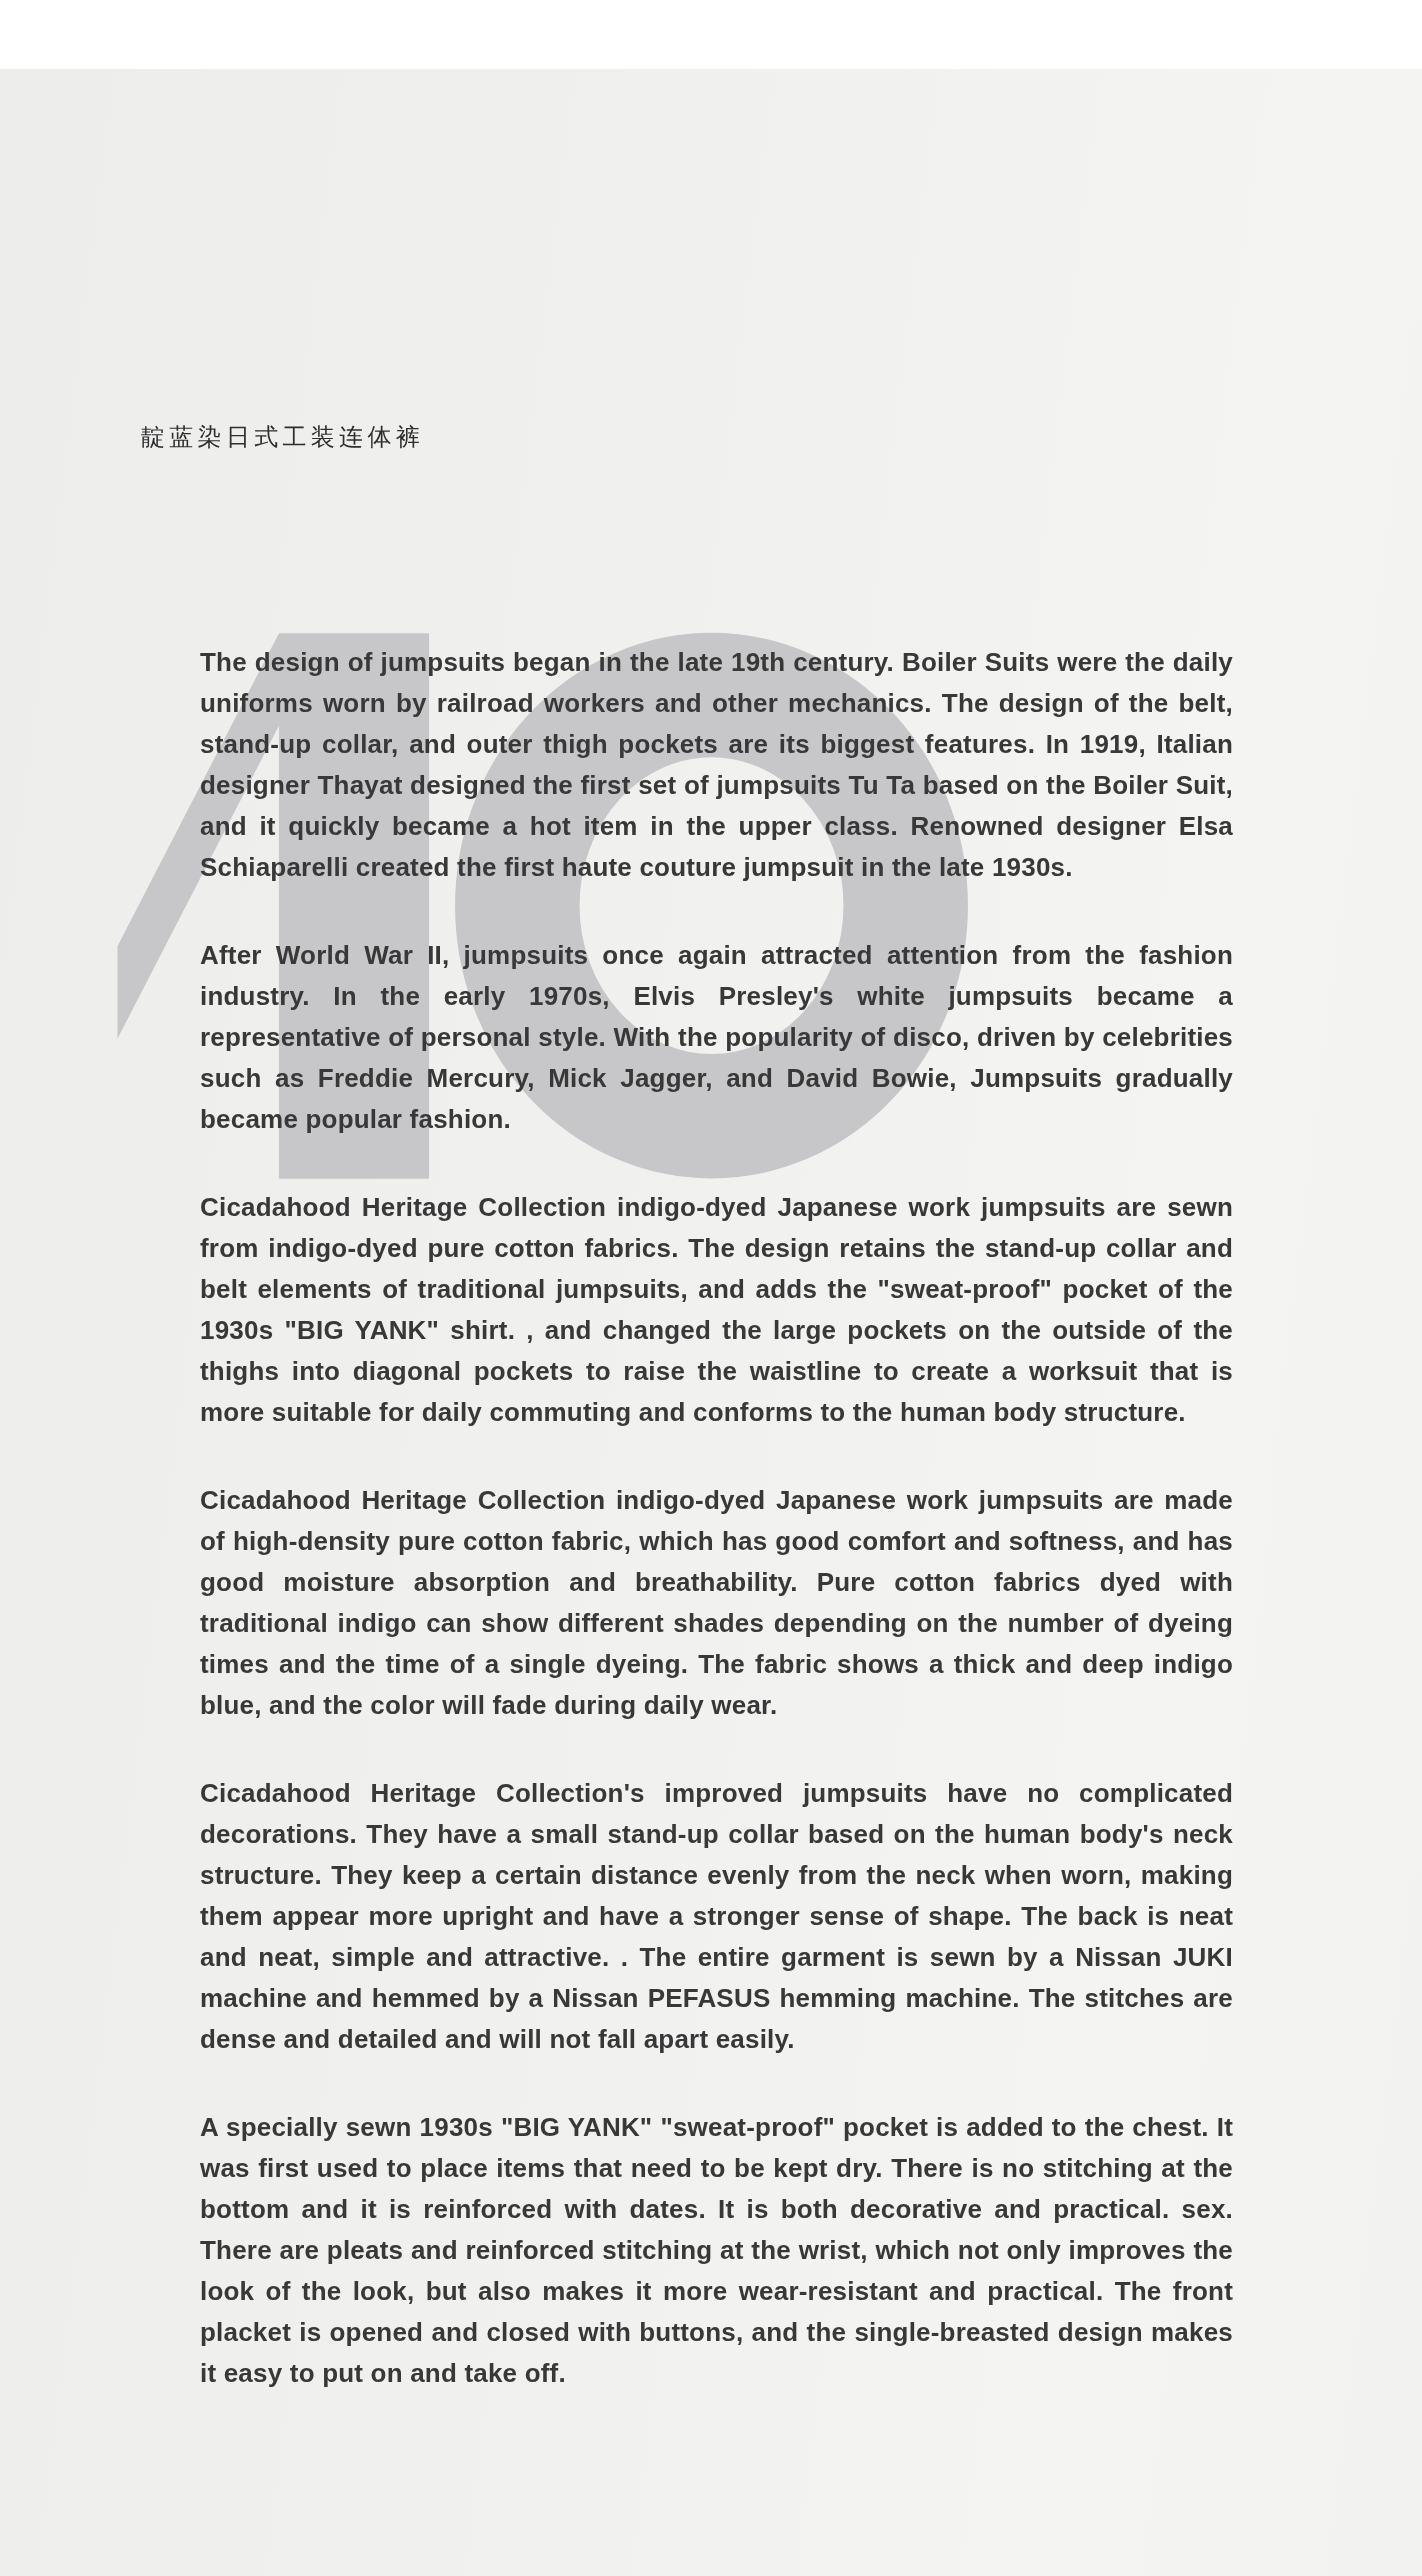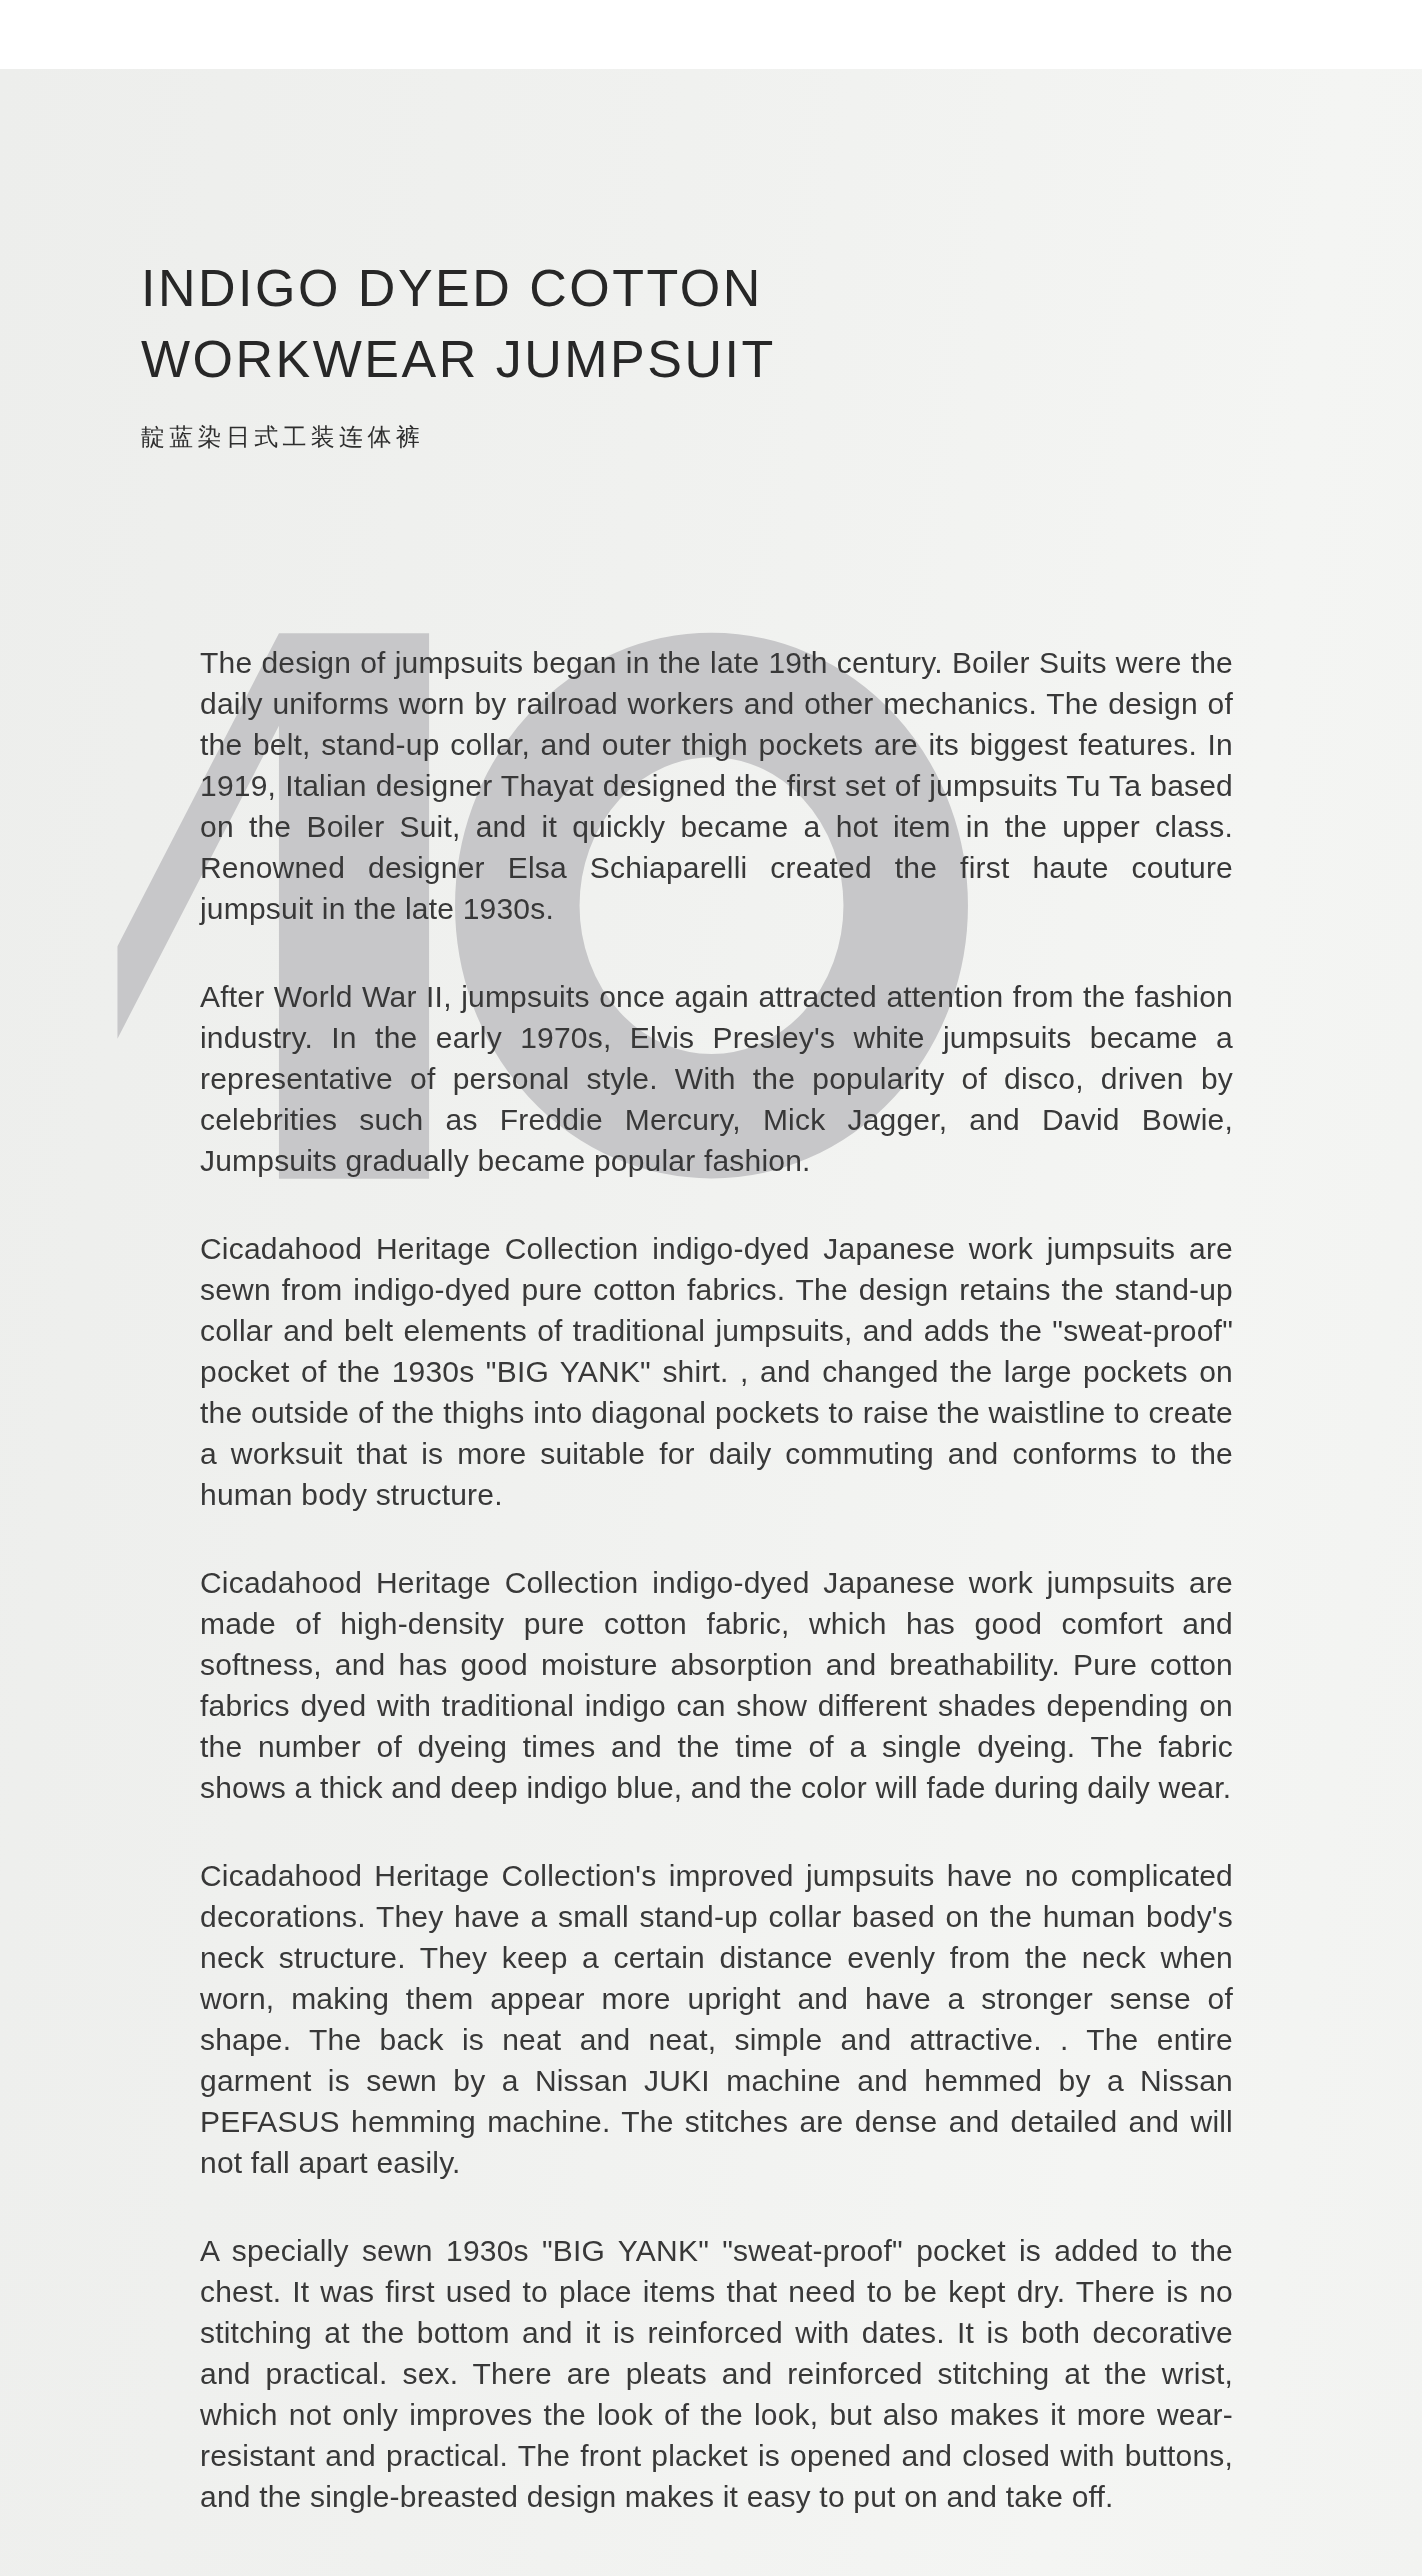--- a/index.html
+++ b/index.html
@@ -58,22 +58,22 @@
     color: #2e2e2e;
   }
   .article {
     position: absolute;
     left: 200px; top: 573px;
     width: 1033px;
     color: #383838;
   }
   .article p {
     margin: 0 0 47px 0;
-    font-weight: 400;
-    font-size: 30px;
+    font-weight: 700;
+    font-size: 26px;
     line-height: 41px;
     letter-spacing: 0.2px;
     text-align: justify;
     text-justify: inter-word;
   }
   .article p:last-child { margin-bottom: 0; }
 </style>
 </head>
 <body>
 
@@ -83,24 +83,20 @@
   <section class="sheet">
 
     <svg class="watermark-svg" viewBox="0 0 2000 3621" xmlns="http://www.w3.org/2000/svg" aria-hidden="true">
 
       <path d="M603,890 L603,1657 L392,1657 L392,1020 L165,1460 L165,1330 L392,890 Z" fill="#c7c7c9"></path>
 
       <ellipse cx="1000" cy="1273" rx="273" ry="296" fill="none" stroke="#c7c7c9" stroke-width="175"></ellipse>
     </svg>
     <span class="sr">10</span>
 
-    <h1 class="title">
-      <span class="tl">INDIGO DYED COTTON</span>
-      <span class="tl">WORKWEAR JUMPSUIT</span>
-    </h1>
 
     <div class="subtitle">靛蓝染日式工装连体裤</div>
 
     <main class="article" id="article">
         <p>The design of jumpsuits began in the late 19th century. Boiler Suits were the daily uniforms worn by railroad workers and other mechanics. The design of the belt, stand-up collar, and outer thigh pockets are its biggest features. In 1919, Italian designer Thayat designed the first set of jumpsuits Tu Ta based on the Boiler Suit, and it quickly became a hot item in the upper class. Renowned designer Elsa Schiaparelli created the first haute couture jumpsuit in the late 1930s.</p>
         <p>After World War II, jumpsuits once again attracted attention from the fashion industry. In the early 1970s, Elvis Presley's white jumpsuits became a representative of personal style. With the popularity of disco, driven by celebrities such as Freddie Mercury, Mick Jagger, and David Bowie, Jumpsuits gradually became popular fashion.</p>
         <p>Cicadahood Heritage Collection indigo-dyed Japanese work jumpsuits are sewn from indigo-dyed pure cotton fabrics. The design retains the stand-up collar and belt elements of traditional jumpsuits, and adds the "sweat-proof" pocket of the 1930s "BIG YANK" shirt. , and changed the large pockets on the outside of the thighs into diagonal pockets to raise the waistline to create a worksuit that is more suitable for daily commuting and conforms to the human body structure.</p>
         <p>Cicadahood Heritage Collection indigo-dyed Japanese work jumpsuits are made of high-density pure cotton fabric, which has good comfort and softness, and has good moisture absorption and breathability. Pure cotton fabrics dyed with traditional indigo can show different shades depending on the number of dyeing times and the time of a single dyeing. The fabric shows a thick and deep indigo blue, and the color will fade during daily wear.</p>
         <p>Cicadahood Heritage Collection's improved jumpsuits have no complicated decorations. They have a small stand-up collar based on the human body's neck structure. They keep a certain distance evenly from the neck when worn, making them appear more upright and have a stronger sense of shape. The back is neat and neat, simple and attractive. . The entire garment is sewn by a Nissan JUKI machine and hemmed by a Nissan PEFASUS hemming machine. The stitches are dense and detailed and will not fall apart easily.</p>
         <p>A specially sewn 1930s "BIG YANK" "sweat-proof" pocket is added to the chest. It was first used to place items that need to be kept dry. There is no stitching at the bottom and it is reinforced with dates. It is both decorative and practical. sex. There are pleats and reinforced stitching at the wrist, which not only improves the look of the look, but also makes it more wear-resistant and practical. The front placket is opened and closed with buttons, and the single-breasted design makes it easy to put on and take off.</p>

